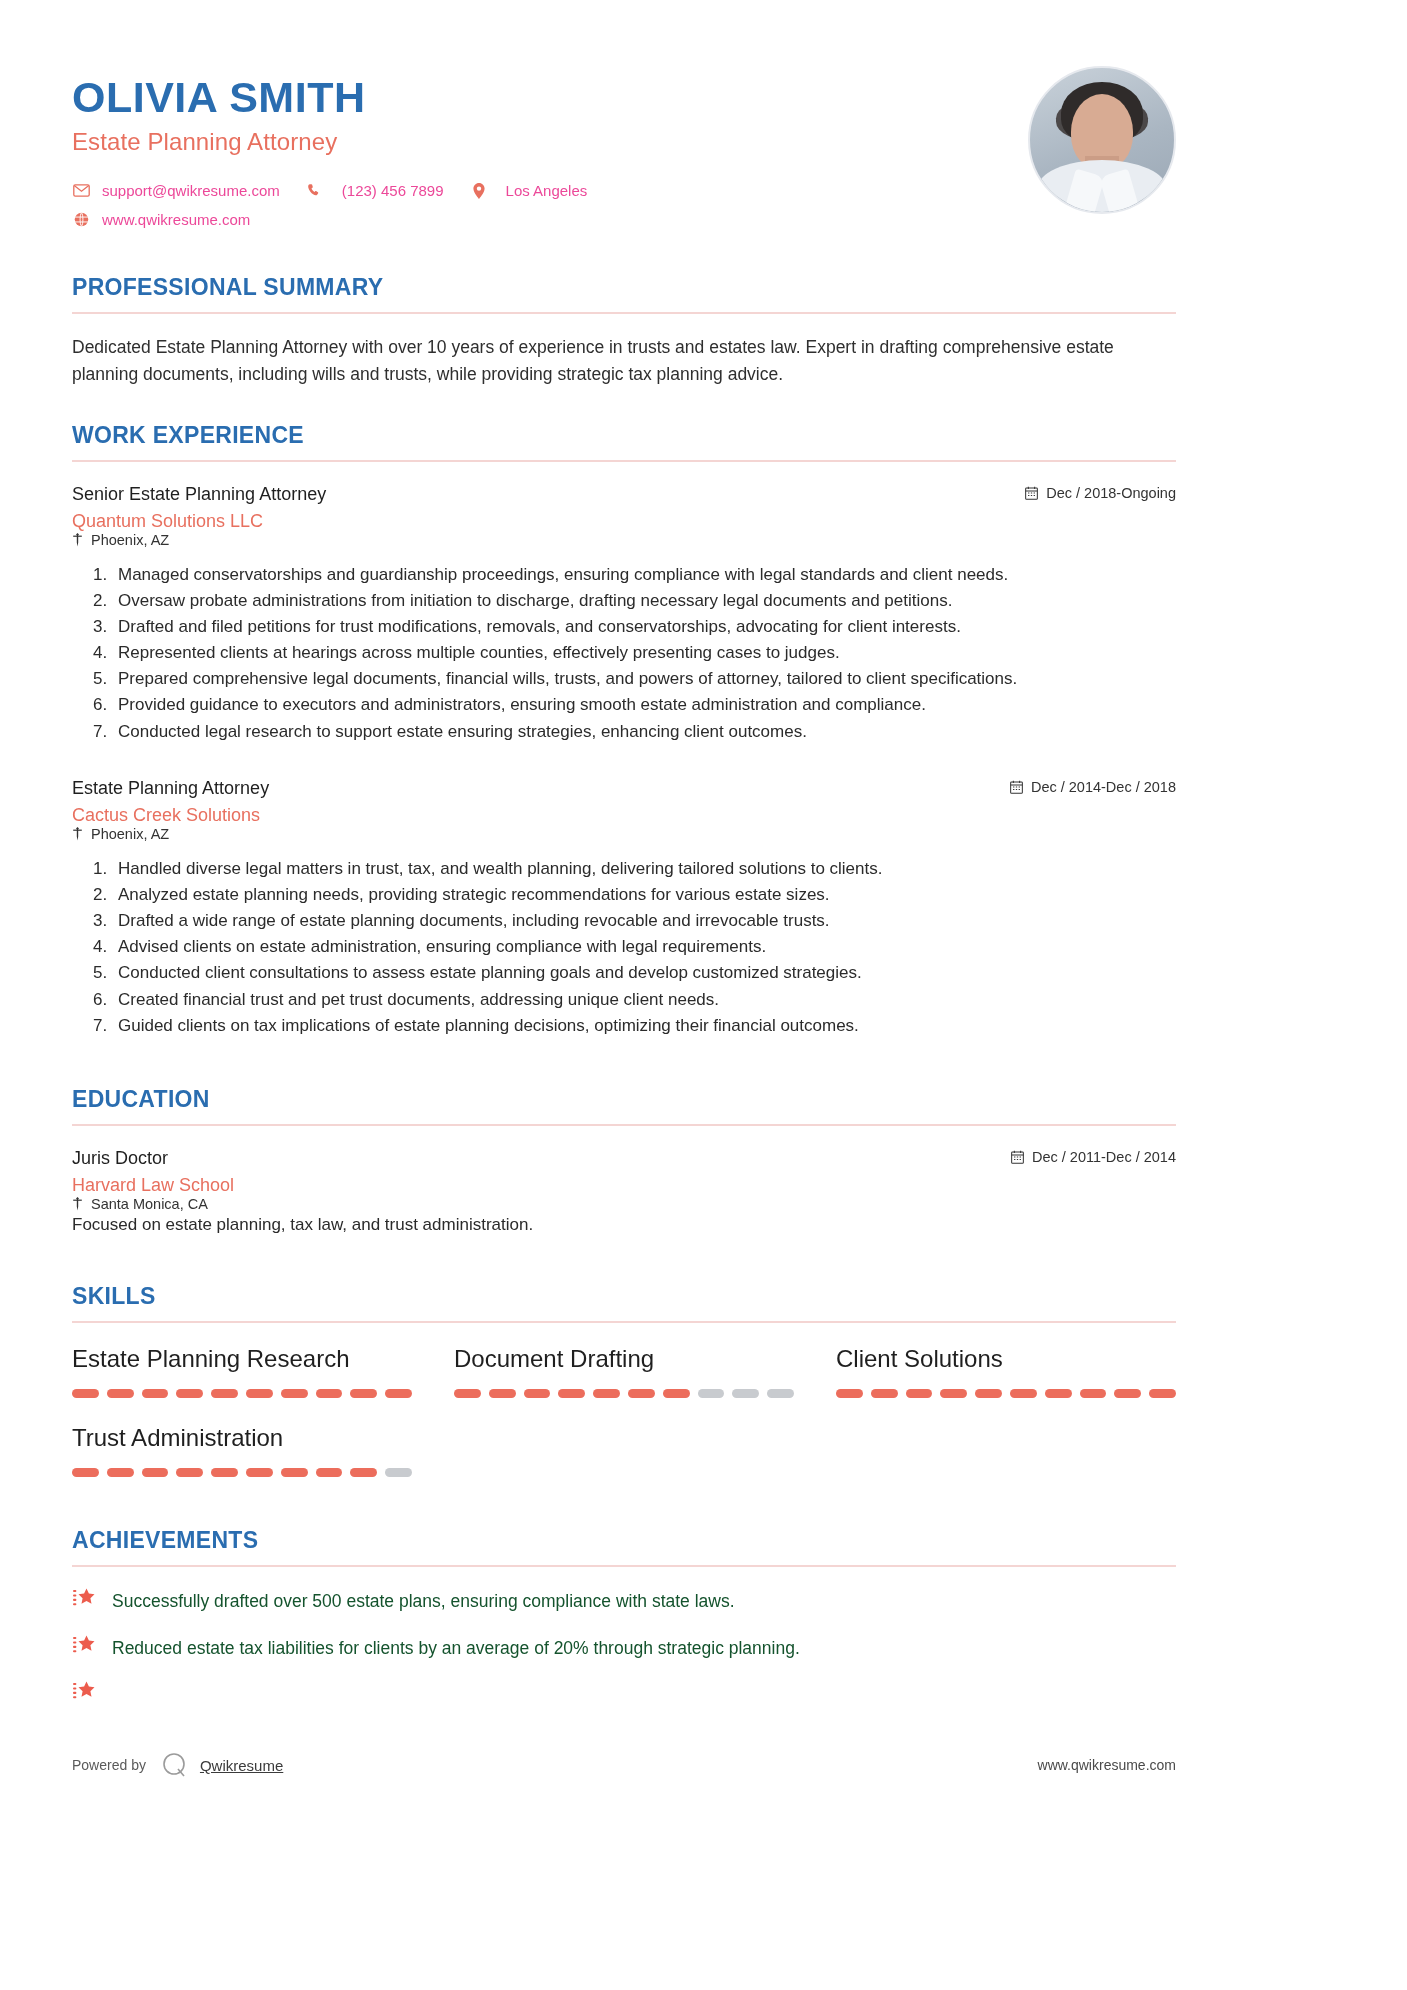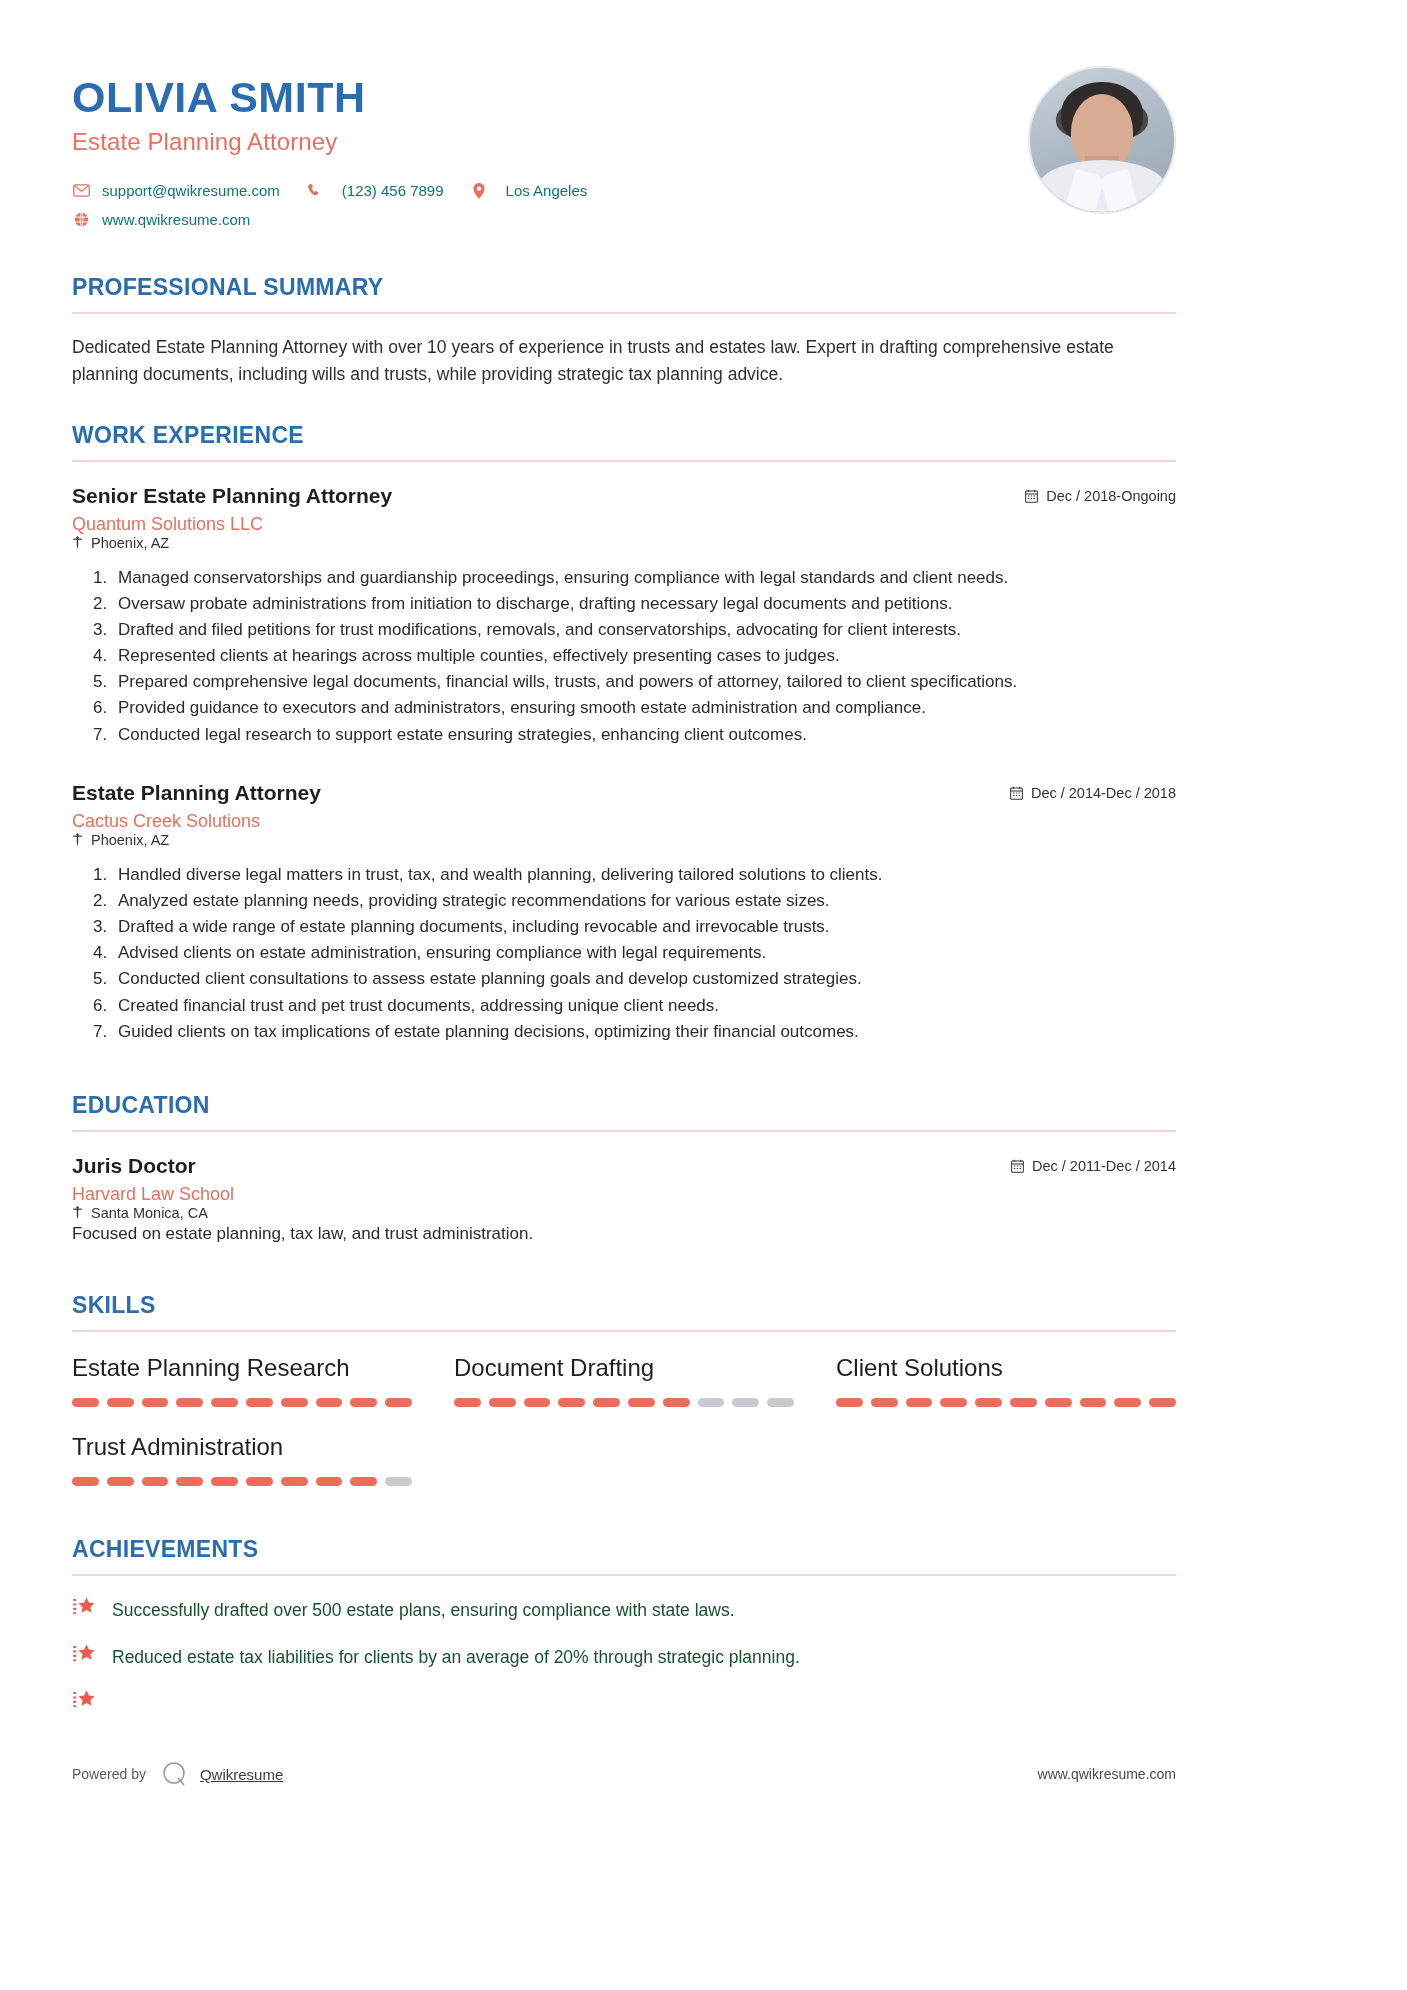--- a/index.html
+++ b/index.html
@@ -49,21 +49,21 @@
     display: flex;
     align-items: center;
     flex-wrap: wrap;
     margin-bottom: 12px;
   }
   .contact-item {
     display: flex;
     align-items: center;
     margin-right: 26px;
     font-size: 15px;
-    color: #0f766e;
+    color: #ec4899;
   }
   .contact-item .ci-icon {
     width: 18px;
     height: 16px;
     margin-right: 12px;
     display: inline-flex;
     align-items: center;
     justify-content: center;
     color: #e8705f;
     flex: 0 0 auto;
@@ -164,22 +164,22 @@
   }
 
   
   .entry { margin-top: 22px; }
   .entry-head {
     display: flex;
     justify-content: space-between;
     align-items: baseline;
   }
   .entry-title {
-    font-size: 21px;
-    font-weight: 700;
+    font-size: 18px;
+    font-weight: 400;
     color: #1f1f1f;
   }
   .entry-sub-row {
     display: flex;
     justify-content: space-between;
     align-items: baseline;
     margin-top: 6px;
     flex-direction: column;
   }
   .entry-org {

